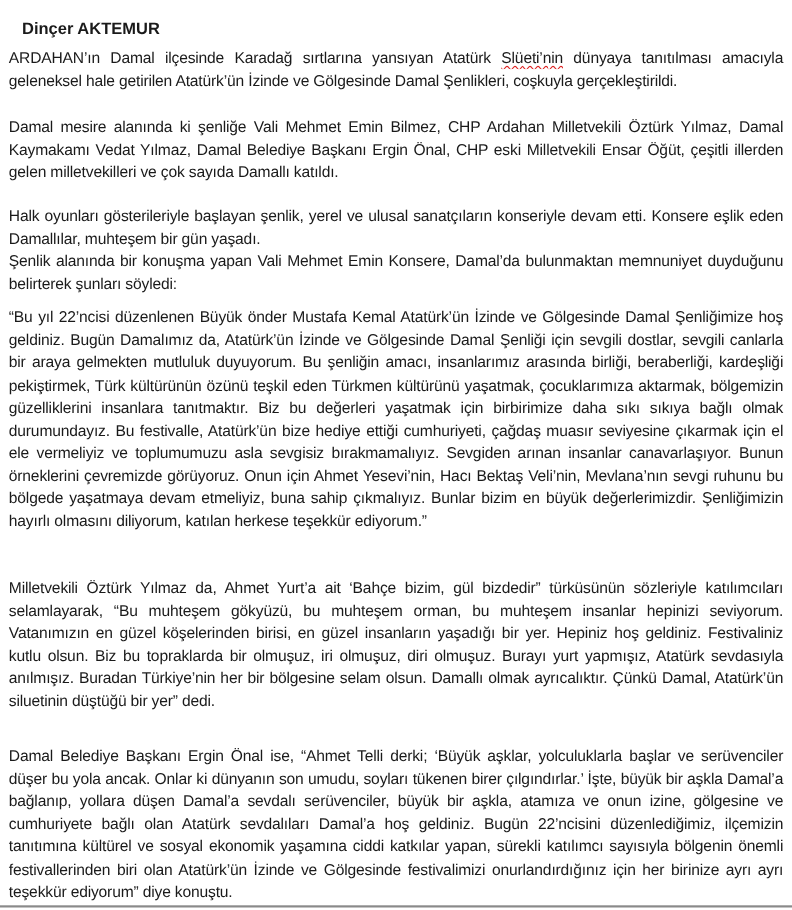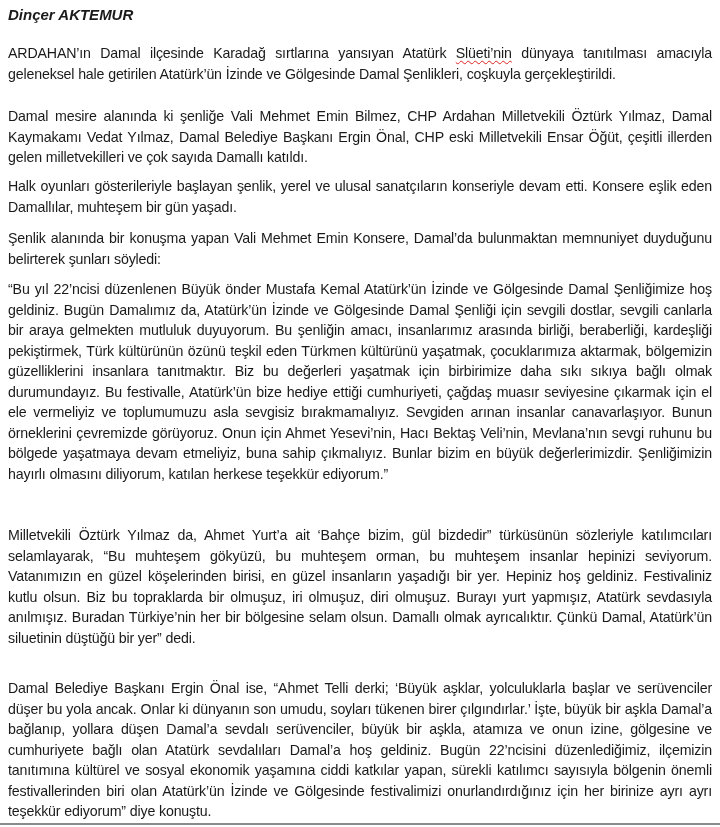--- a/index.html
+++ b/index.html
@@ -15,24 +15,23 @@
       position: absolute;
       left: 8px;
       top: 0;
       width: 704px;
     }
     .author {
       position: absolute;
       left: 0;
       top: 6px;
       font-weight: bold;
-      font-style: italic;
       font-size: 15px;
       line-height: 18px;
-      margin: 0;
+      margin: 12px;
     }
     .para {
       position: absolute;
       left: 0;
       width: 704px;
       margin: 0;
       font-size: 14.2px;
       line-height: 20.5px;
       text-align: justify;
       letter-spacing: -0.15px;
@@ -54,21 +53,21 @@
 </head>
 <body>
 
 <div class="page">
   <p class="author">Dinçer AKTEMUR</p>
 
   <p class="para" style="top:43px;"><span>ARDAHAN’ın Damal ilçesinde Karadağ sırtlarına yansıyan Atatürk </span><span class="spell">Slüeti’nin</span><span> dünyaya tanıtılması amacıyla geleneksel hale getirilen Atatürk’ün İzinde ve Gölgesinde Damal Şenlikleri, coşkuyla gerçekleştirildi.</span></p>
 
   <p class="para" style="top:106px;">Damal mesire alanında ki şenliğe Vali Mehmet Emin Bilmez, CHP Ardahan Milletvekili Öztürk Yılmaz, Damal Kaymakamı Vedat Yılmaz, Damal Belediye Başkanı Ergin Önal, CHP eski Milletvekili Ensar Öğüt, çeşitli illerden gelen milletvekilleri ve çok sayıda Damallı katıldı.</p>
 
-  <p class="para" style="top:176px;">Halk oyunları gösterileriyle başlayan şenlik, yerel ve ulusal sanatçıların konseriyle devam etti. Konsere eşlik eden Damallılar, muhteşem bir gün yaşadı.</p>
+  <p class="para" style="top:187px;">Halk oyunları gösterileriyle başlayan şenlik, yerel ve ulusal sanatçıların konseriyle devam etti. Konsere eşlik eden Damallılar, muhteşem bir gün yaşadı.</p>
 
   <p class="para" style="top:228px;">Şenlik alanında bir konuşma yapan Vali Mehmet Emin Konsere, Damal’da bulunmaktan memnuniyet duyduğunu belirterek şunları söyledi:</p>
 
   <p class="para" style="top:279px;">“Bu yıl 22’ncisi düzenlenen Büyük önder Mustafa Kemal Atatürk’ün İzinde ve Gölgesinde Damal Şenliğimize hoş geldiniz. Bugün Damalımız da, Atatürk’ün İzinde ve Gölgesinde Damal Şenliği için sevgili dostlar, sevgili canlarla bir araya gelmekten mutluluk duyuyorum. Bu şenliğin amacı, insanlarımız arasında birliği, beraberliği, kardeşliği pekiştirmek, Türk kültürünün özünü teşkil eden Türkmen kültürünü yaşatmak, çocuklarımıza aktarmak, bölgemizin güzelliklerini insanlara tanıtmaktır. Biz bu değerleri yaşatmak için birbirimize daha sıkı sıkıya bağlı olmak durumundayız. Bu festivalle, Atatürk’ün bize hediye ettiği cumhuriyeti, çağdaş muasır seviyesine çıkarmak için el ele vermeliyiz ve toplumumuzu asla sevgisiz bırakmamalıyız. Sevgiden arınan insanlar canavarlaşıyor. Bunun örneklerini çevremizde görüyoruz. Onun için Ahmet Yesevi’nin, Hacı Bektaş Veli’nin, Mevlana’nın sevgi ruhunu bu bölgede yaşatmaya devam etmeliyiz, buna sahip çıkmalıyız. Bunlar bizim en büyük değerlerimizdir. Şenliğimizin hayırlı olmasını diliyorum, katılan herkese teşekkür ediyorum.”</p>
 
   <p class="para" style="top:525px;">Milletvekili Öztürk Yılmaz da, Ahmet Yurt’a ait ‘Bahçe bizim, gül bizdedir” türküsünün sözleriyle katılımcıları selamlayarak, “Bu muhteşem gökyüzü, bu muhteşem orman, bu muhteşem insanlar hepinizi seviyorum. Vatanımızın en güzel köşelerinden birisi, en güzel insanların yaşadığı bir yer. Hepiniz hoş geldiniz. Festivaliniz kutlu olsun. Biz bu topraklarda bir olmuşuz, iri olmuşuz, diri olmuşuz. Burayı yurt yapmışız, Atatürk sevdasıyla anılmışız. Buradan Türkiye’nin her bir bölgesine selam olsun. Damallı olmak ayrıcalıktır. Çünkü Damal, Atatürk’ün siluetinin düştüğü bir yer” dedi.</p>
 
   <p class="para" style="top:678px;">Damal Belediye Başkanı Ergin Önal ise, “Ahmet Telli derki; ‘Büyük aşklar, yolculuklarla başlar ve serüvenciler düşer bu yola ancak. Onlar ki dünyanın son umudu, soyları tükenen birer çılgındırlar.’ İşte, büyük bir aşkla Damal’a bağlanıp, yollara düşen Damal’a sevdalı serüvenciler, büyük bir aşkla, atamıza ve onun izine, gölgesine ve cumhuriyete bağlı olan Atatürk sevdalıları Damal’a hoş geldiniz. Bugün 22’ncisini düzenlediğimiz, ilçemizin tanıtımına kültürel ve sosyal ekonomik yaşamına ciddi katkılar yapan, sürekli katılımcı sayısıyla bölgenin önemli festivallerinden biri olan Atatürk’ün İzinde ve Gölgesinde festivalimizi onurlandırdığınız  için her birinize ayrı ayrı teşekkür ediyorum” diye konuştu.</p>
 </div>
 

